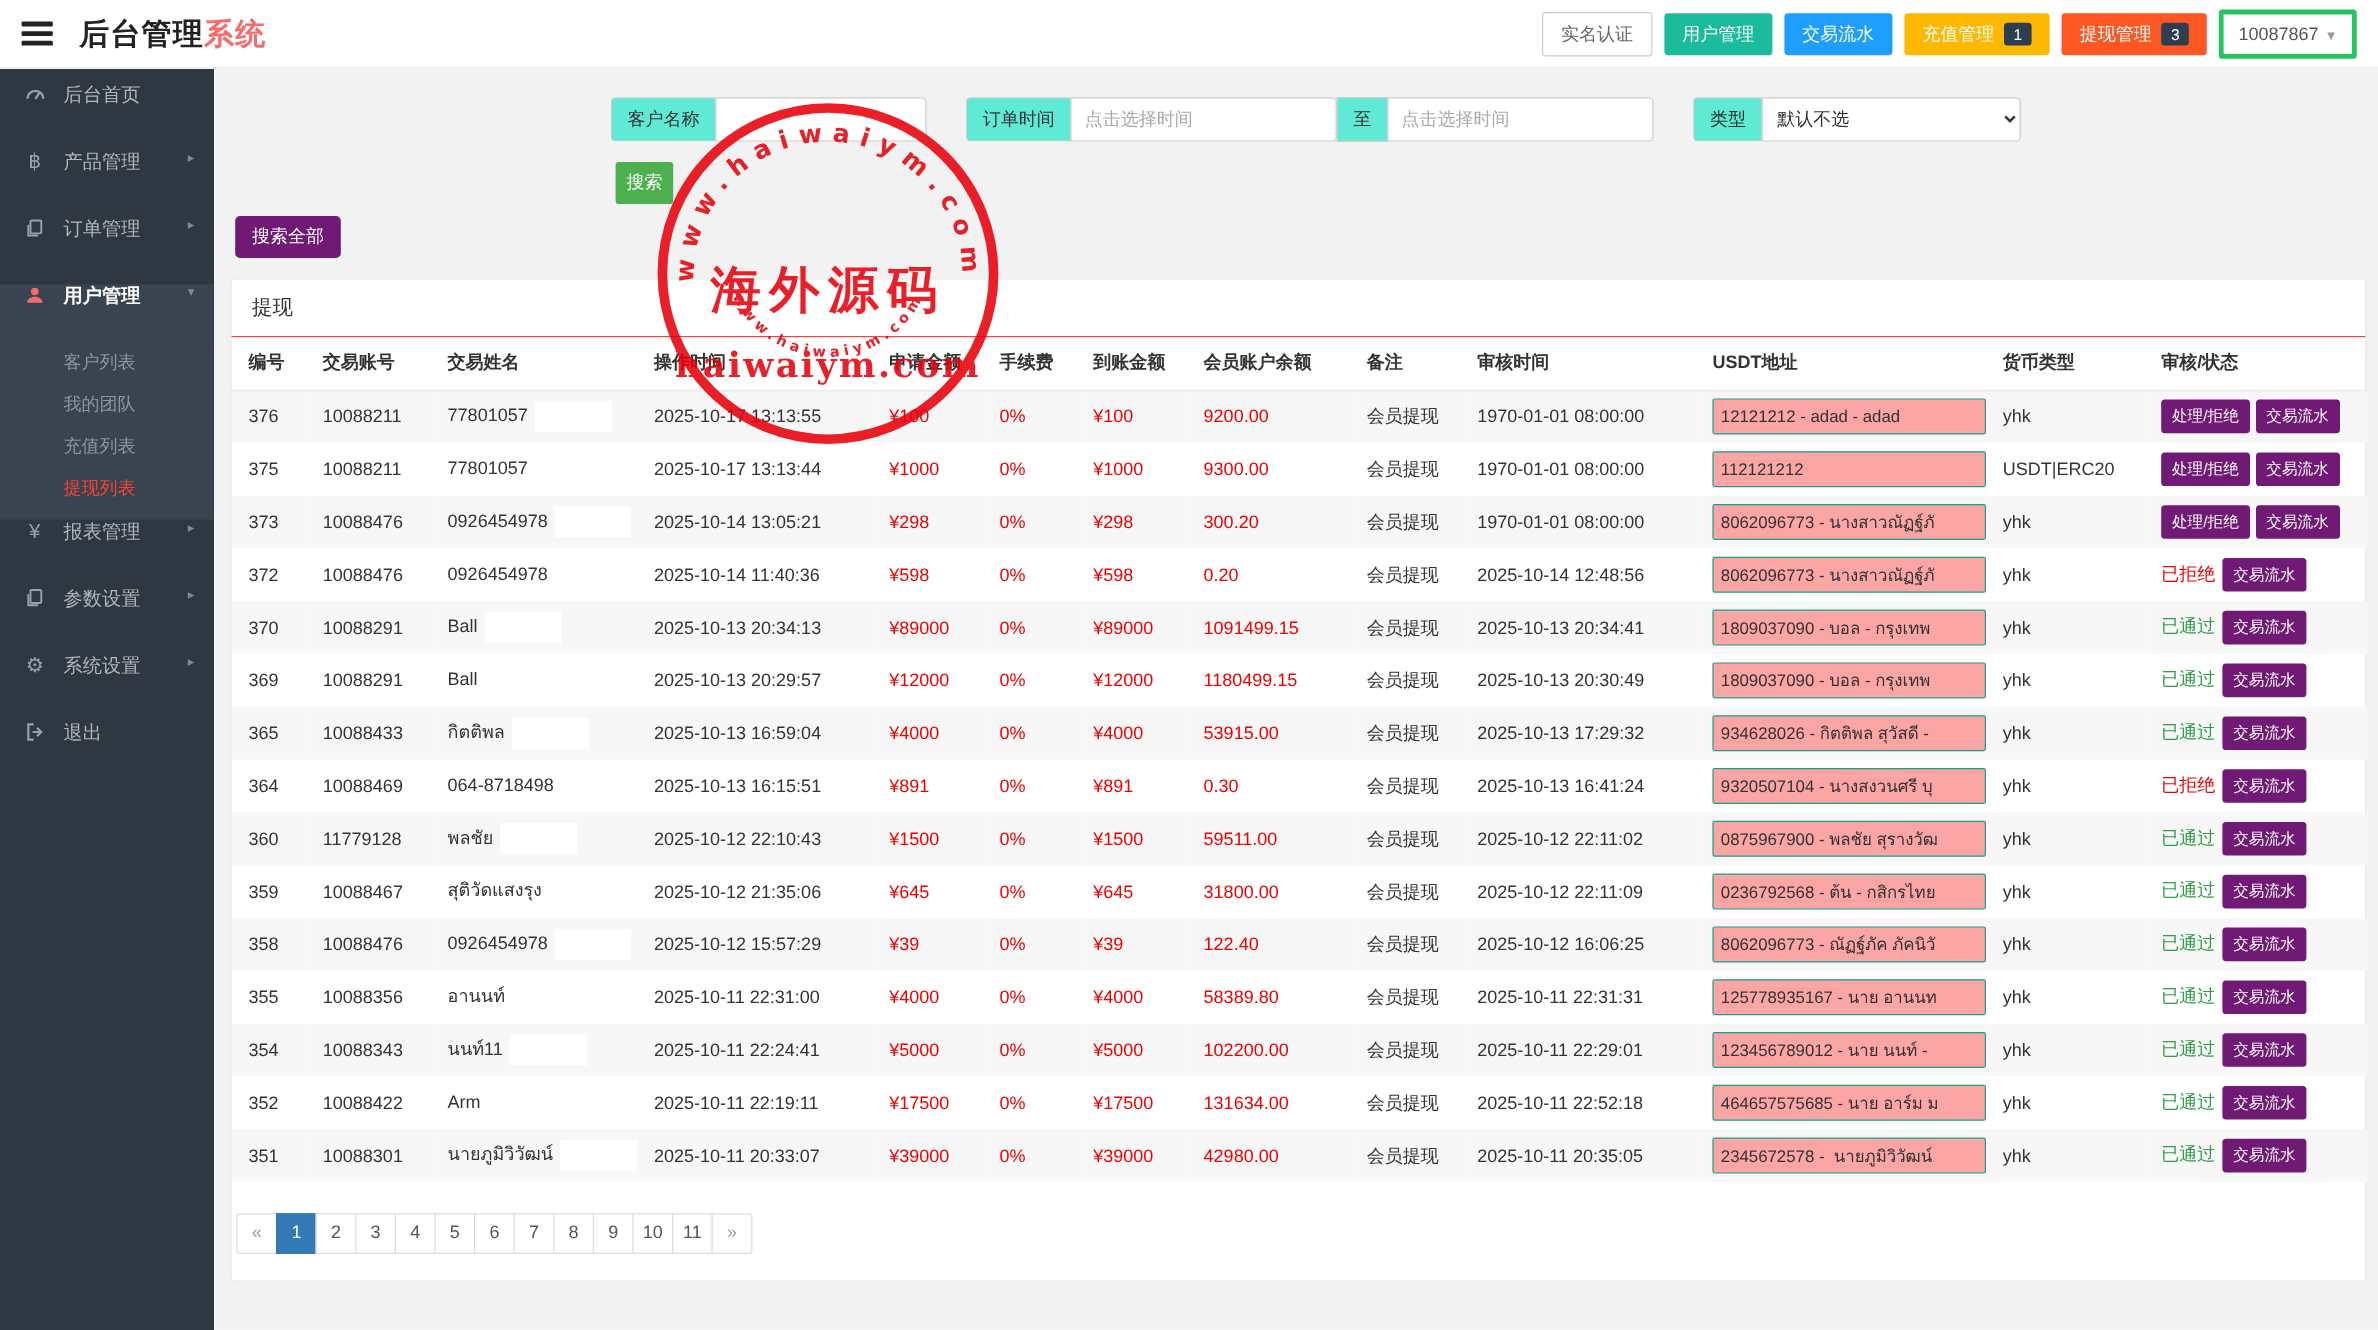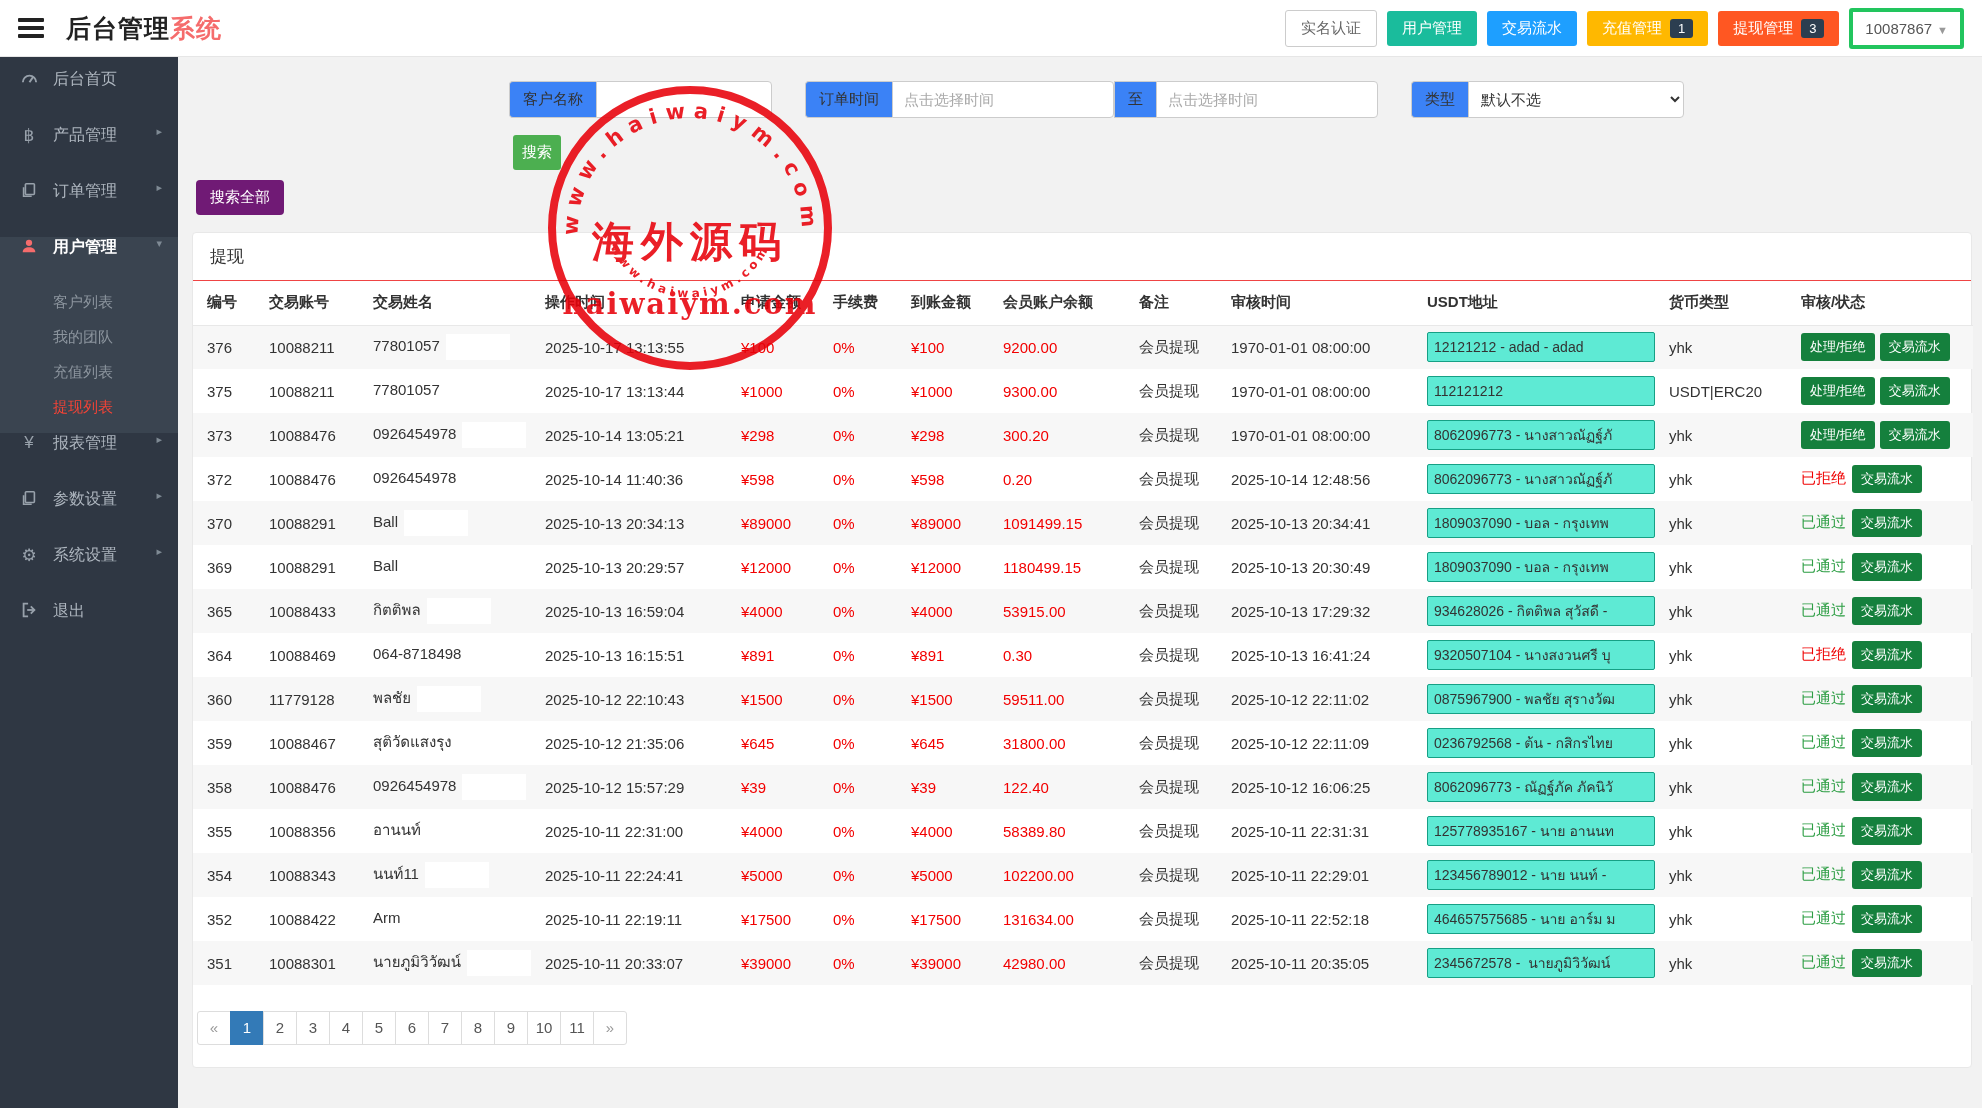--- a/index.html
+++ b/index.html
@@ -37,21 +37,21 @@
   .active-block .parent .sicon { color:#f56c6c; }
   .sub-item { height:35px; display:flex; align-items:flex-start; padding-left:53px; font-size:15px;
     color:#8c959e; cursor:pointer; }
   .sub-item.current { color:#f44336; }
 
   
   .main { margin-left:178px; padding-top:57px; }
   .filters { position:relative; padding:24px 10px 0 14px; }
   .filter-row1 { display:flex; gap:33px; margin-left:317px; }
   .igroup { display:flex; height:37px; }
-  .igroup .addon { background:#3b82f6; border:1px solid #ccc; border-right:none; border-radius:4px 0 0 4px;
+  .igroup .addon { background:#5eead4; border:1px solid #ccc; border-right:none; border-radius:4px 0 0 4px;
     display:flex; align-items:center; padding:0 13px; font-size:15px; color:#333; white-space:nowrap; }
   .igroup input { border:1px solid #ccc; border-radius:0 4px 4px 0; padding:0 11px; font-size:15px;
     width:176px; color:#333; outline:none; font-family:inherit; }
   .igroup input.time { width:222px; }
   .igroup input::placeholder { color:#aaa; }
   .igroup .addon.mid { border-radius:0; border-right:none; border-left:1px solid #ccc; }
   .igroup select { border:1px solid #ccc; border-radius:0 4px 4px 0; width:216px; padding:0 8px;
     font-size:15px; color:#333; background:#fff; outline:none; font-family:inherit; }
   .btn-search { margin:17px 0 0 321px; background:#4caf50; color:#fff; border:none; border-radius:3px;
     width:48px; height:35px; font-size:15px; cursor:pointer; display:block; font-family:inherit; }
@@ -64,22 +64,22 @@
   .panel-title { padding:12px 17px; font-size:17px; color:#333; border-bottom:1px solid #ef4444; }
   table { border-collapse:collapse; table-layout:fixed; width:1778px; }
   th,td { text-align:left; padding:0 10px; font-size:15px; color:#333; height:44px; overflow:hidden;
     white-space:nowrap; }
   th { font-weight:bold; border-bottom:1px solid #e8e8e8; }
   th:first-child, td:first-child { padding-left:14px; }
   tbody tr:nth-child(odd) { background:#f7f7f7; }
   td.red { color:#f20000; }
   .mask { display:inline-block; width:64px; height:26px; background:#fff; vertical-align:middle; margin-left:6px; }
   .usdt-input { width:228px; height:30px; border:1px solid #16a085; border-radius:2px; padding:0 6px;
-    font-size:14px; color:#333; background:#5eead4; outline:none; font-family:inherit; }
-  .tbl-btn { background:#15803d; color:#fff; border:none; border-radius:3px; padding:5px 9px;
+    font-size:14px; color:#333; background:#fca5a5; outline:none; font-family:inherit; }
+  .tbl-btn { background:#701a75; color:#fff; border:none; border-radius:3px; padding:5px 9px;
     font-size:13px; cursor:pointer; margin-right:5px; font-family:inherit; }
   .status-text { font-size:15px; margin-right:6px; }
   .status-text.approved { color:#2d9e44; }
   .status-text.rejected { color:#ef0000; }
 
   
   .pager { display:flex; margin:26px 0 0 4px; }
   .pager a { display:block; min-width:34px; height:34px; line-height:32px; text-align:center;
     border:1px solid #ddd; margin-left:-1px; background:#fff; color:#555; font-size:15px;
     text-decoration:none; cursor:pointer; padding:0 4px; }

